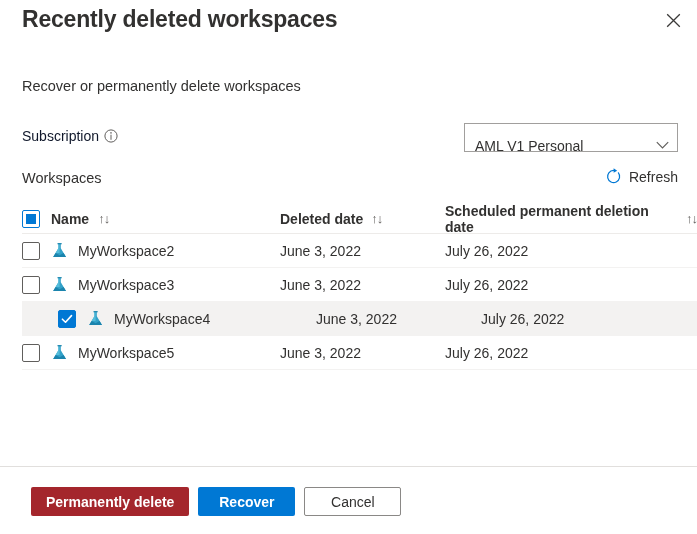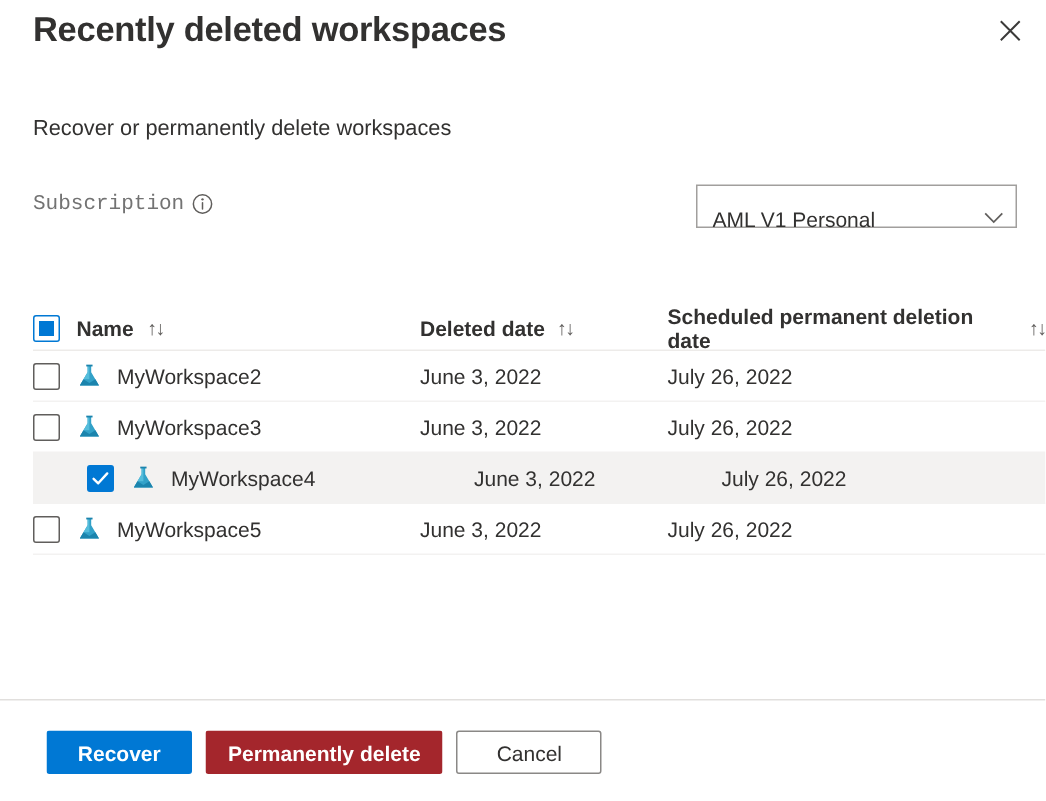--- a/index.html
+++ b/index.html
@@ -52,26 +52,25 @@
   .subscription-row {
     position: absolute;
     left: 22px; top: 126px;
     right: 19px;
     height: 26px;
   }
   .subscription-label {
     position: absolute;
     left: 0; top: 2px;
     font-size: 14px;
-    color: #737373;
+    color: #0f172a;
     display: flex;
     align-items: center;
     gap: 5px;
     white-space: nowrap;
-    font-family: Liberation Mono, monospace;
   }
   .info-icon {
     display: inline-flex;
     align-items: center;
     justify-content: center;
     width: 14px; height: 14px;
     color: #605e5c;
     cursor: pointer;
   }
   .dropdown {
@@ -255,20 +254,32 @@
     <div class="dropdown">
       <span class="dropdown-value">AML V1 Personal</span>
       <span class="chevron">
         <svg width="13" height="9" viewBox="0 0 13 9" aria-hidden="true">
           <path d="M0.8 1.2 L6.5 7 L12.2 1.2" stroke="currentColor" stroke-width="1.15" fill="none"></path>
         </svg>
       </span>
     </div>
   </div>
 
+  <div class="ws-row">
+    <div class="ws-label">Workspaces</div>
+    <button class="refresh-btn">
+      <span class="refresh-icon">
+        <svg width="17" height="17" viewBox="0 0 18 18" aria-hidden="true">
+          <path d="M14.2 5.1 A6.4 6.4 0 1 1 9 2.6" stroke="currentColor" stroke-width="1.3" fill="none" stroke-linecap="round"></path>
+          <path d="M9.1 0.2 L9.1 5.0 L12.9 3.0 Z" fill="currentColor"></path>
+        </svg>
+      </span>
+      <span>Refresh</span>
+    </button>
+  </div>
 
   <div class="table">
     <div class="thead">
       <div class="col-check">
         <span class="cb indeterminate"></span>
       </div>
       <div class="col-name">
         <span>Name</span>
         <span class="sort-icon">↑↓</span>
       </div>
@@ -360,18 +371,18 @@
         </span>
         <span>MyWorkspace5</span>
       </div>
       <div class="col-del">June 3, 2022</div>
       <div class="col-sched">July 26, 2022</div>
     </div>
   </div>
 
   <div class="footer-divider"></div>
   <div class="footer">
+    <button class="btn btn-danger">Permanently delete</button>
     <button class="btn btn-primary">Recover</button>
-    <button class="btn btn-danger">Permanently delete</button>
     <button class="btn btn-default">Cancel</button>
   </div>
 
 </div>
 
 </body></html>

